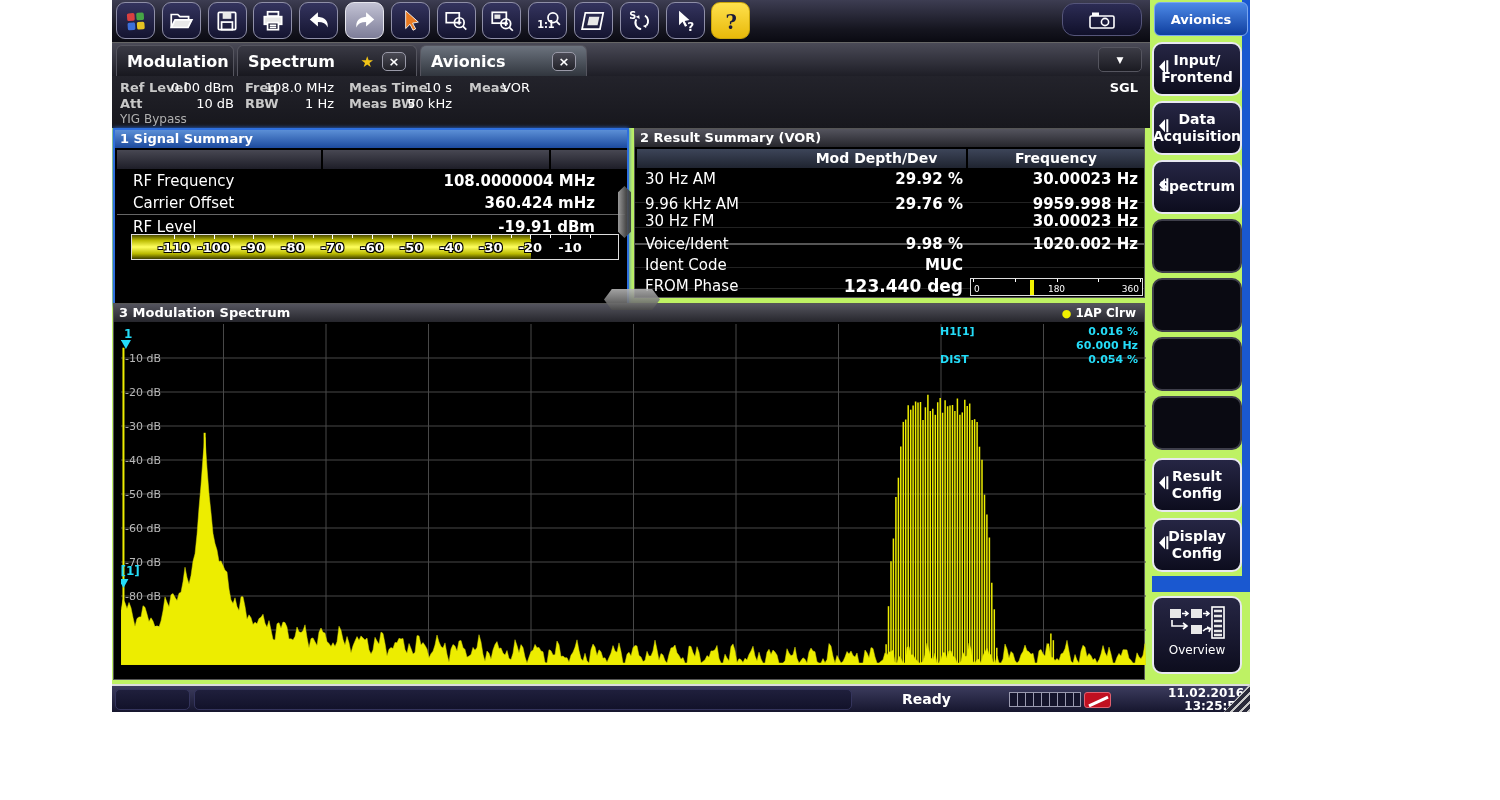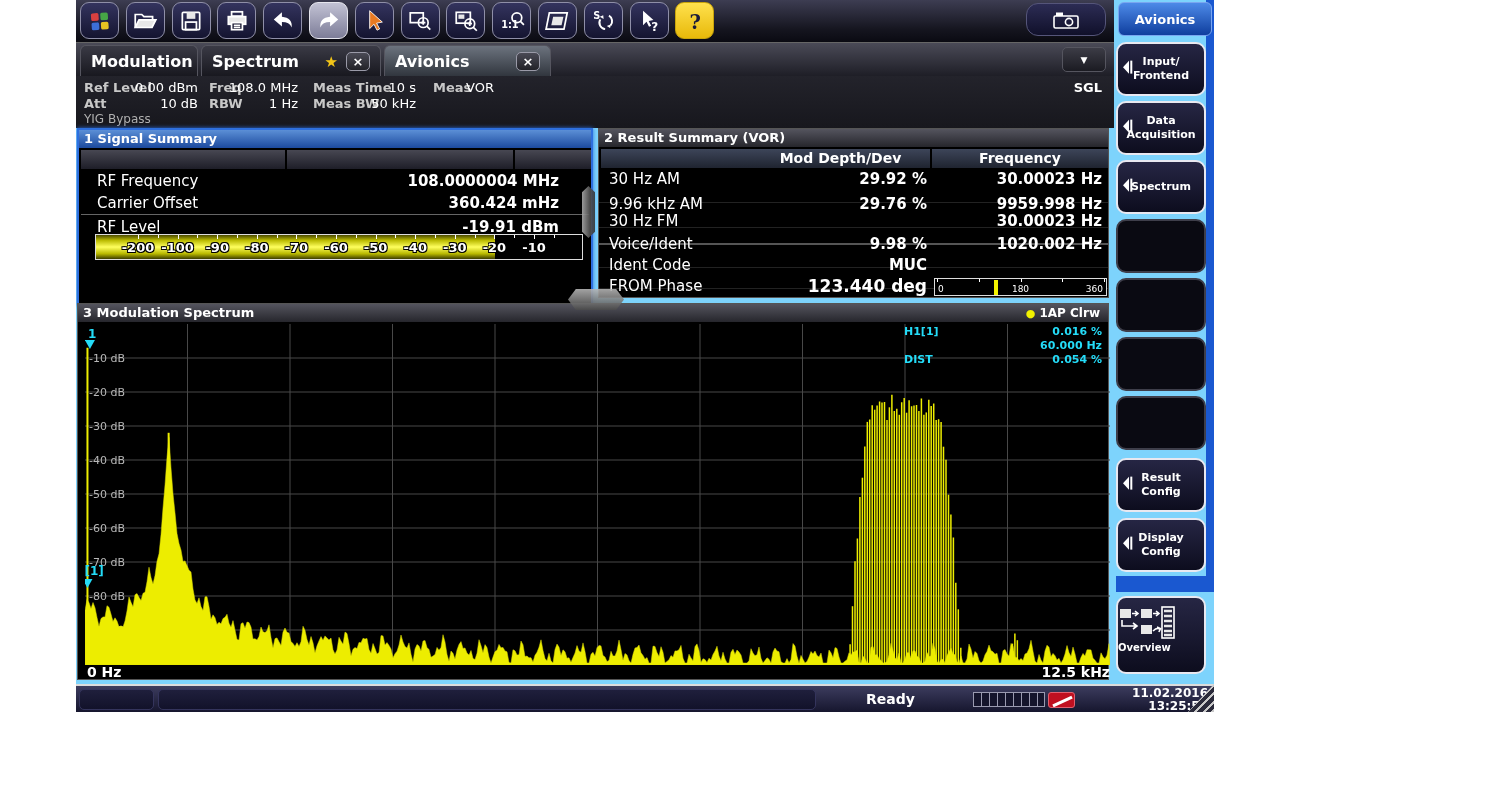--- a/index.html
+++ b/index.html
@@ -1,17 +1,17 @@
 <!DOCTYPE html>
 <html><head>
 <meta charset="utf-8">
 <style>
   * { margin:0; padding:0; box-sizing:border-box; }
   body { background:#ffffff; font-family:"DejaVu Sans","Liberation Sans",sans-serif; }
-  #ui { position:relative; width:1138px; height:712px; margin-left:76px; background:#7dd3fc; overflow:hidden;padding-left:34px; }
+  #ui { position:relative; width:1138px; height:712px; margin-left:112px; background:#bef264; overflow:hidden;padding-left:34px; }
   .abs { position:absolute; }
 
   
   #toolbar { left:0; top:0; width:1038px; height:42px; background:linear-gradient(#3d3d52,#15151f 70%,#0a0a12); }
   .tbtn { position:absolute; top:2px; width:39px; height:37px; border-radius:9px;
           background:linear-gradient(#34345e,#141430); border:1.5px solid #8f8fa8;
           display:flex; align-items:center; justify-content:center; }
   .tbtn.active { background:linear-gradient(#c2c2d4,#7d7d98); border-color:#e6e6ee; }
   .tbtn.help { background:linear-gradient(#ffe14d,#e8b90a); border-color:#caa50a; }
   #camera-btn { position:absolute; top:3px; left:950px; width:80px; height:33px; border-radius:12px;
@@ -84,27 +84,27 @@
        clip-path:polygon(50% 0,100% 12%,100% 88%,50% 100%,0 88%,0 12%); opacity:.9; }
   .split-h { left:492px; top:289px; width:56px; height:21px; background:linear-gradient(#b5b5b5,#4a4a4a);
        clip-path:polygon(0 50%,14% 0,86% 0,100% 50%,86% 100%,14% 100%); opacity:.9; }
 
   
   #side-accent-v { left:1130px; top:0; width:8px; height:592px; background:#1a58d0; }
   #side-accent-h { left:1040px; top:576px; width:98px; height:16px; background:#1a58d0; }
   #side-header { left:1042px; top:2px; width:94px; height:34px; border-radius:6px; background:linear-gradient(#4d8ae8,#0f3e9e);
        color:#fff; font-weight:bold; font-size:13px; text-align:center; line-height:33px; border:1px solid #7aa6f0; }
   .softkey { position:absolute; left:1040px; width:90px; height:54px; border-radius:10px;
-       background:linear-gradient(#262644,#0d0d1e); border:2px solid #e8e8f0; color:#fff; font-weight:bold; font-size:11px;
+       background:linear-gradient(#262644,#0d0d1e); border:2px solid #e8e8f0; color:#fff; font-weight:bold; font-size:14px;
        display:flex; align-items:center; justify-content:center; text-align:center; white-space:pre-line; line-height:1.25; }
   .softkey.empty { background:#0a0a12; border-color:#3e3e4a; }
   .softkey .arr { position:absolute; left:4px; top:50%; transform:translateY(-50%); }
   #overview-btn { position:absolute; left:1040px; top:596px; width:90px; height:78px; border-radius:10px;
-       background:linear-gradient(#262644,#0d0d1e); border:2px solid #e8e8f0; color:#fff; font-weight:bold; font-size:10px;
-       padding-top:8px; }
+       background:linear-gradient(#262644,#0d0d1e); border:2px solid #e8e8f0; color:#fff; font-weight:normal; font-size:12px;
+       text-align:center; padding-top:8px; }
 
   
   #statusbar { left:0; top:684px; width:1138px; height:28px; background:linear-gradient(#3c3c5e,#16162e);
        border-top:2px solid #dcdcdc; }
   .sb-box { position:absolute; top:3px; height:21px; border-radius:5px; background:linear-gradient(#1f1f3c,#12122a); border:1px solid #34345c; }
   #ready { position:absolute; left:790px; top:5px; color:#fff; font-weight:bold; font-size:14px; }
   #progress { position:absolute; left:897px; top:6px; display:flex; }
   #progress span { width:8px; height:15px; border:1px solid #9a9ab0; border-right:none; background:#15152c; }
   #progress span:last-child { border-right:1px solid #9a9ab0; }
   #lxi-err { position:absolute; left:972px; top:6px; width:27px; height:16px; background:#c01020; border-radius:3px;
@@ -290,21 +290,21 @@
           <span class="lbl">RF Level</span>
           <span class="val">-19.91 dBm</span>
         </div>
       </div>
     <div class="abs" style="left:2px;top:84px;width:508px;height:1px;background:#666"></div>
     <div id="levelbar">
       <div id="levelfill" style="width: 398.756px;"></div>
       <div id="levelticks">
           <div class="lb-tick" style="left:42px"></div>
           <div class="lb-tick" style="left:61.8px;height:3px"></div>
-          <div class="lb-lab" style="left:42px">-200</div>
+          <div class="lb-lab" style="left:42px">-110</div>
           <div class="lb-tick" style="left:81.6px"></div>
           <div class="lb-tick" style="left:101.39999999999999px;height:3px"></div>
           <div class="lb-lab" style="left:81.6px">-100</div>
           <div class="lb-tick" style="left:121.2px"></div>
           <div class="lb-tick" style="left:141px;height:3px"></div>
           <div class="lb-lab" style="left:121.2px">-90</div>
           <div class="lb-tick" style="left:160.8px"></div>
           <div class="lb-tick" style="left:180.60000000000002px;height:3px"></div>
           <div class="lb-lab" style="left:160.8px">-80</div>
           <div class="lb-tick" style="left:200.4px"></div>
@@ -474,24 +474,20 @@
         </div>
         <div class="mr-row">
           <span></span>
           <span>60.000 Hz</span>
         </div>
         <div class="mr-row">
           <span>DIST</span>
           <span>0.054 %</span>
         </div>
       </div>
-    <div id="xlabels">
-      <span style="position:absolute;left:2px">0 Hz</span>
-      <span style="position:absolute;right:0">12.5 kHz</span>
-    </div>
   </div>
 
   <div class="abs split-v"></div>
   <div class="abs split-h"></div>
 
   <div id="side-accent-v" class="abs"></div>
   <div id="side-accent-h" class="abs"></div>
   <div id="side-header" class="abs">Avionics</div>
   <div id="softkeys">
       <div class="softkey" style="top:42px"><span class="arr"><svg width="11" height="15" viewBox="0 0 11 15">

